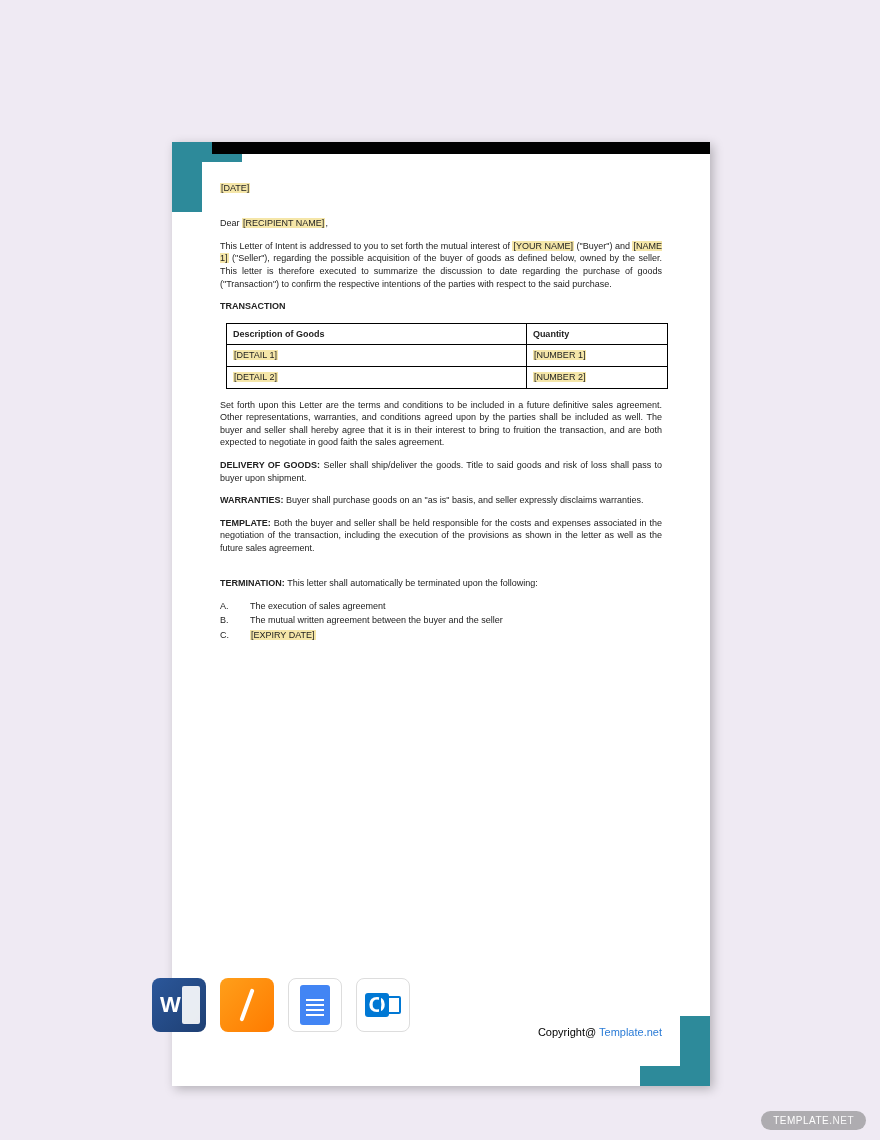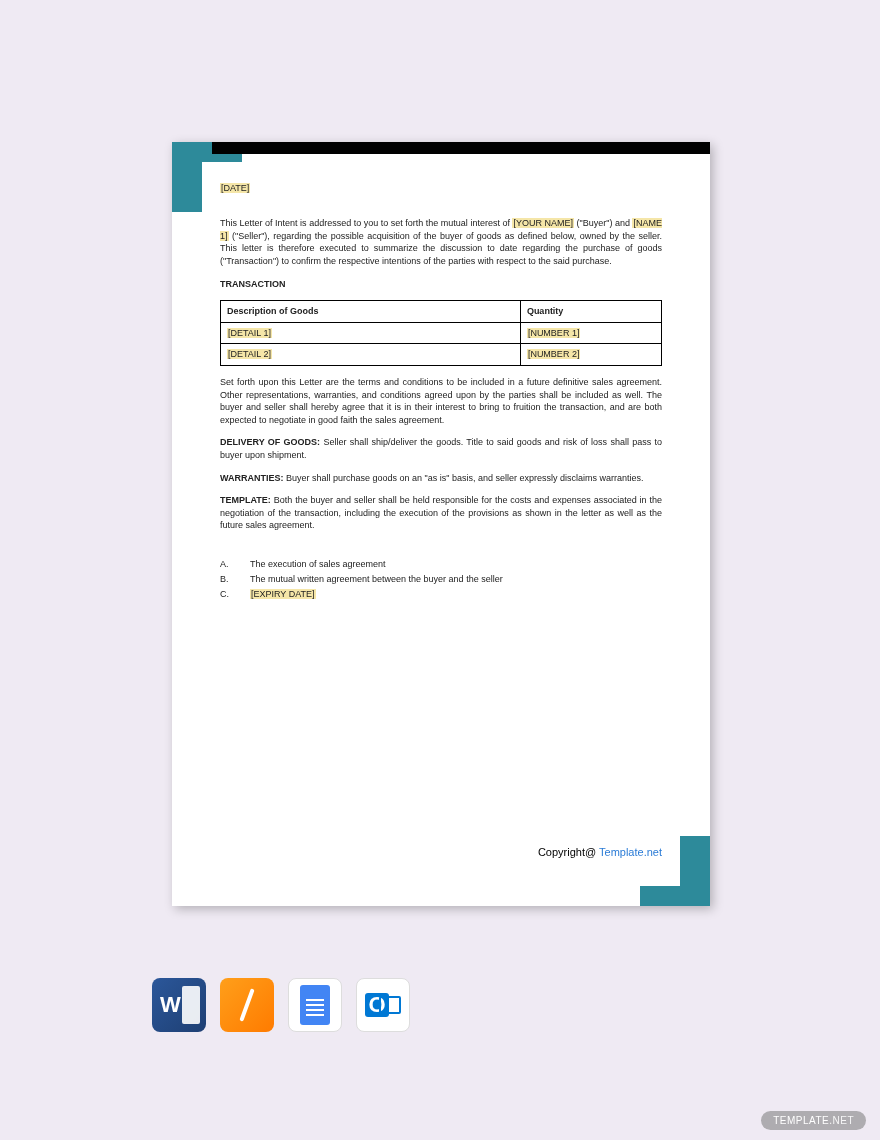--- a/index.html
+++ b/index.html
@@ -9,21 +9,21 @@
     width: 880px;
     height: 1140px;
     position: relative;
     overflow: hidden;
   }
   .page {
     position: absolute;
     left: 172px;
     top: 142px;
     width: 538px;
-    height: 764px;
+    height: 944px;
     background: #fff;
     box-shadow: 3px 3px 10px rgba(0,0,0,0.25);
   }
   .corner-tl {
     position: absolute;
     top: 0; left: 0;
     width: 30px; height: 70px;
     background: #2d8a9a;
   }
   .corner-tl::after {
@@ -62,21 +62,21 @@
   .content p { margin-bottom: 10px; }
   .hl {
     background: #f5e6a8;
     padding: 0 1px;
   }
   .bold { font-weight: bold; }
   .just { text-align: justify; }
   table.goods {
     width: 100%;
     border-collapse: collapse;
-    margin: 6px 0 10px 0;
+    margin: 6px 0 10px 6px;
   }
   table.goods th, table.goods td {
     border: 1px solid #000;
     padding: 4px 6px;
     text-align: left;
     font-size: 9px;
   }
   table.goods th { font-weight: bold; }
   .term-list { margin-top: 4px; }
   .term-list div { display: flex; margin-bottom: 2px; }
@@ -166,20 +166,23 @@
 <body>
 
 <div class="page">
   <div class="corner-tl"></div>
   <div class="bar-top"></div>
   <div class="corner-br"></div>
 
   <div class="content">
     <p><span class="hl">[DATE]</span></p>
     <br>
+    <p>
+      <span>Dear </span><span class="hl">[RECIPIENT NAME]</span><span>,</span>
+    </p>
     <p class="just">
       <span>This Letter of Intent is addressed to you to set forth the mutual interest of </span><span class="hl">[YOUR NAME]</span><span> ("Buyer") and </span><span class="hl">[NAME 1]</span><span> ("Seller"), regarding the possible acquisition of the buyer of goods as defined below, owned by the seller. This letter is therefore executed to summarize the discussion to date regarding the purchase of goods ("Transaction") to confirm the respective intentions of the parties with respect to the said purchase.</span>
     </p>
     <p class="bold">TRANSACTION</p>
 
     <table class="goods">
       <tbody>
           <tr>
         <th style="width:68%">Description of Goods</th>
         <th>Quantity</th>
@@ -193,20 +196,21 @@
         <td><span class="hl">[NUMBER 2]</span></td>
       </tr>
     </tbody>
       </table>
 
     <p class="just">Set forth upon this Letter are the terms and conditions to be included in a future definitive sales agreement. Other representations, warranties, and conditions agreed upon by the parties shall be included as well. The buyer and seller shall hereby agree that it is in their interest to bring to fruition the transaction, and are both expected to negotiate in good faith the sales agreement.</p>
     <p class="just"><span class="bold">DELIVERY OF GOODS:</span><span> Seller shall ship/deliver the goods. Title to said goods and risk of loss shall pass to buyer upon shipment.</span></p>
     <p class="just"><span class="bold">WARRANTIES:</span><span> Buyer shall purchase goods on an "as is" basis, and seller expressly disclaims warranties.</span></p>
     <p class="just"><span class="bold">TEMPLATE:</span><span> Both the buyer and seller shall be held responsible for the costs and expenses associated in the negotiation of the transaction, including the execution of the provisions as shown in the letter as well as the future sales agreement.</span></p>
     <br>
+    <p><span class="bold">TERMINATION:</span><span> This letter shall automatically be terminated upon the following:</span></p>
     <div class="term-list">
       <div>
           <span class="lbl">A.</span>
           <span>The execution of sales agreement</span>
         </div>
       <div>
           <span class="lbl">B.</span>
           <span>The mutual written agreement between the buyer and the seller</span>
         </div>
       <div>

